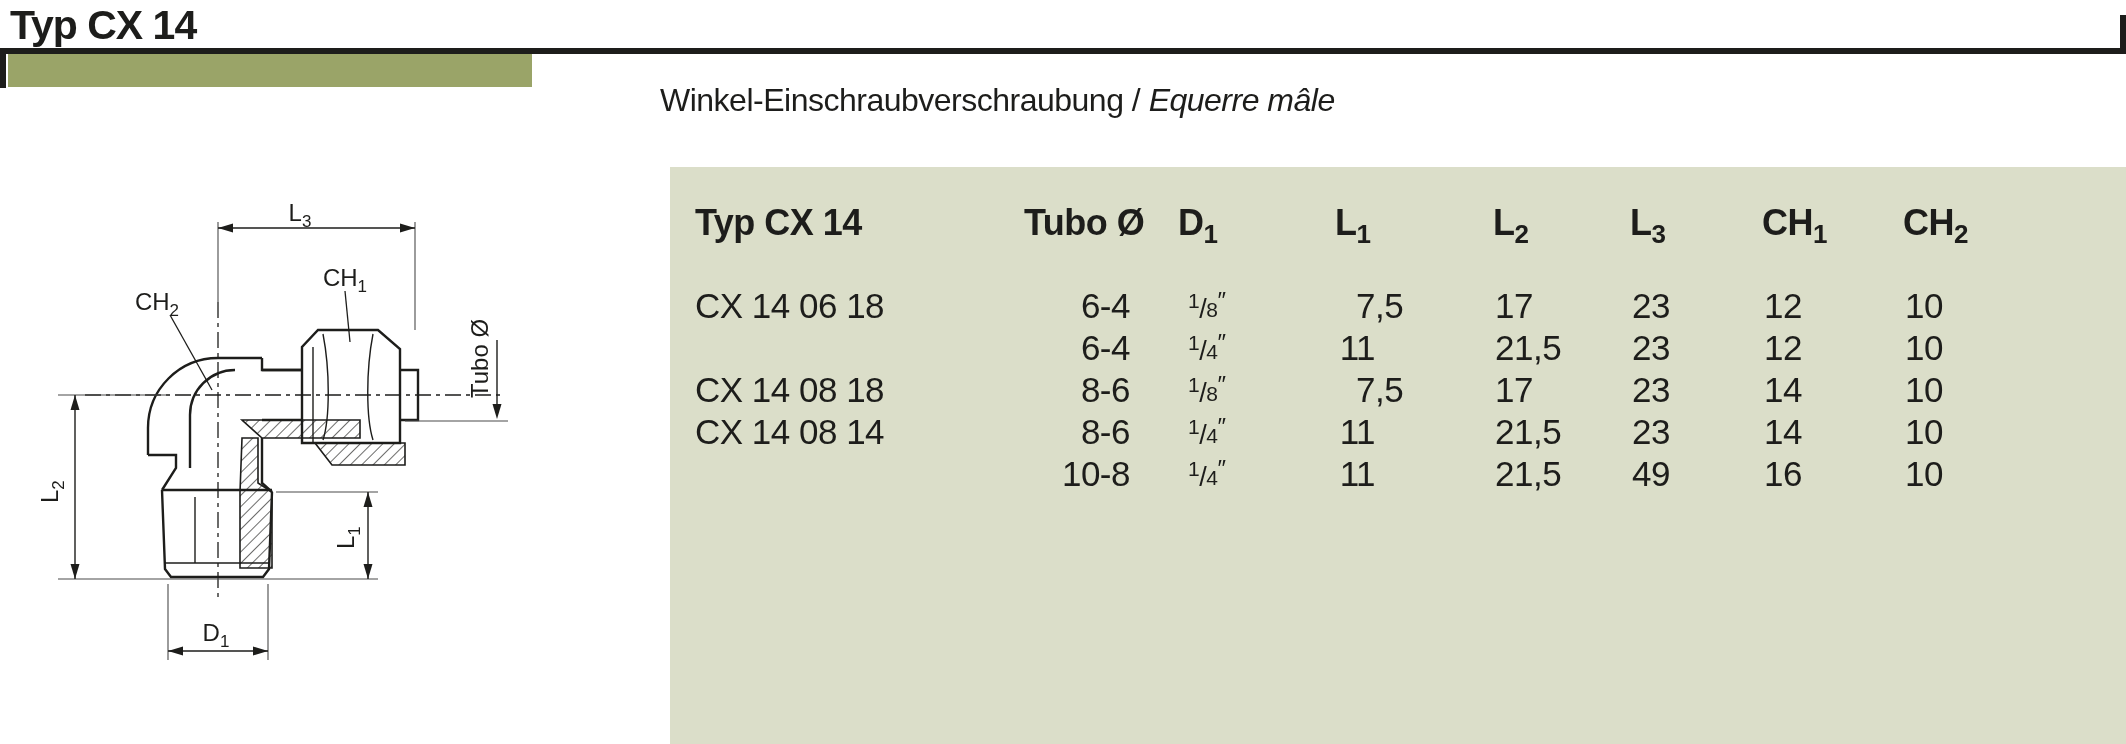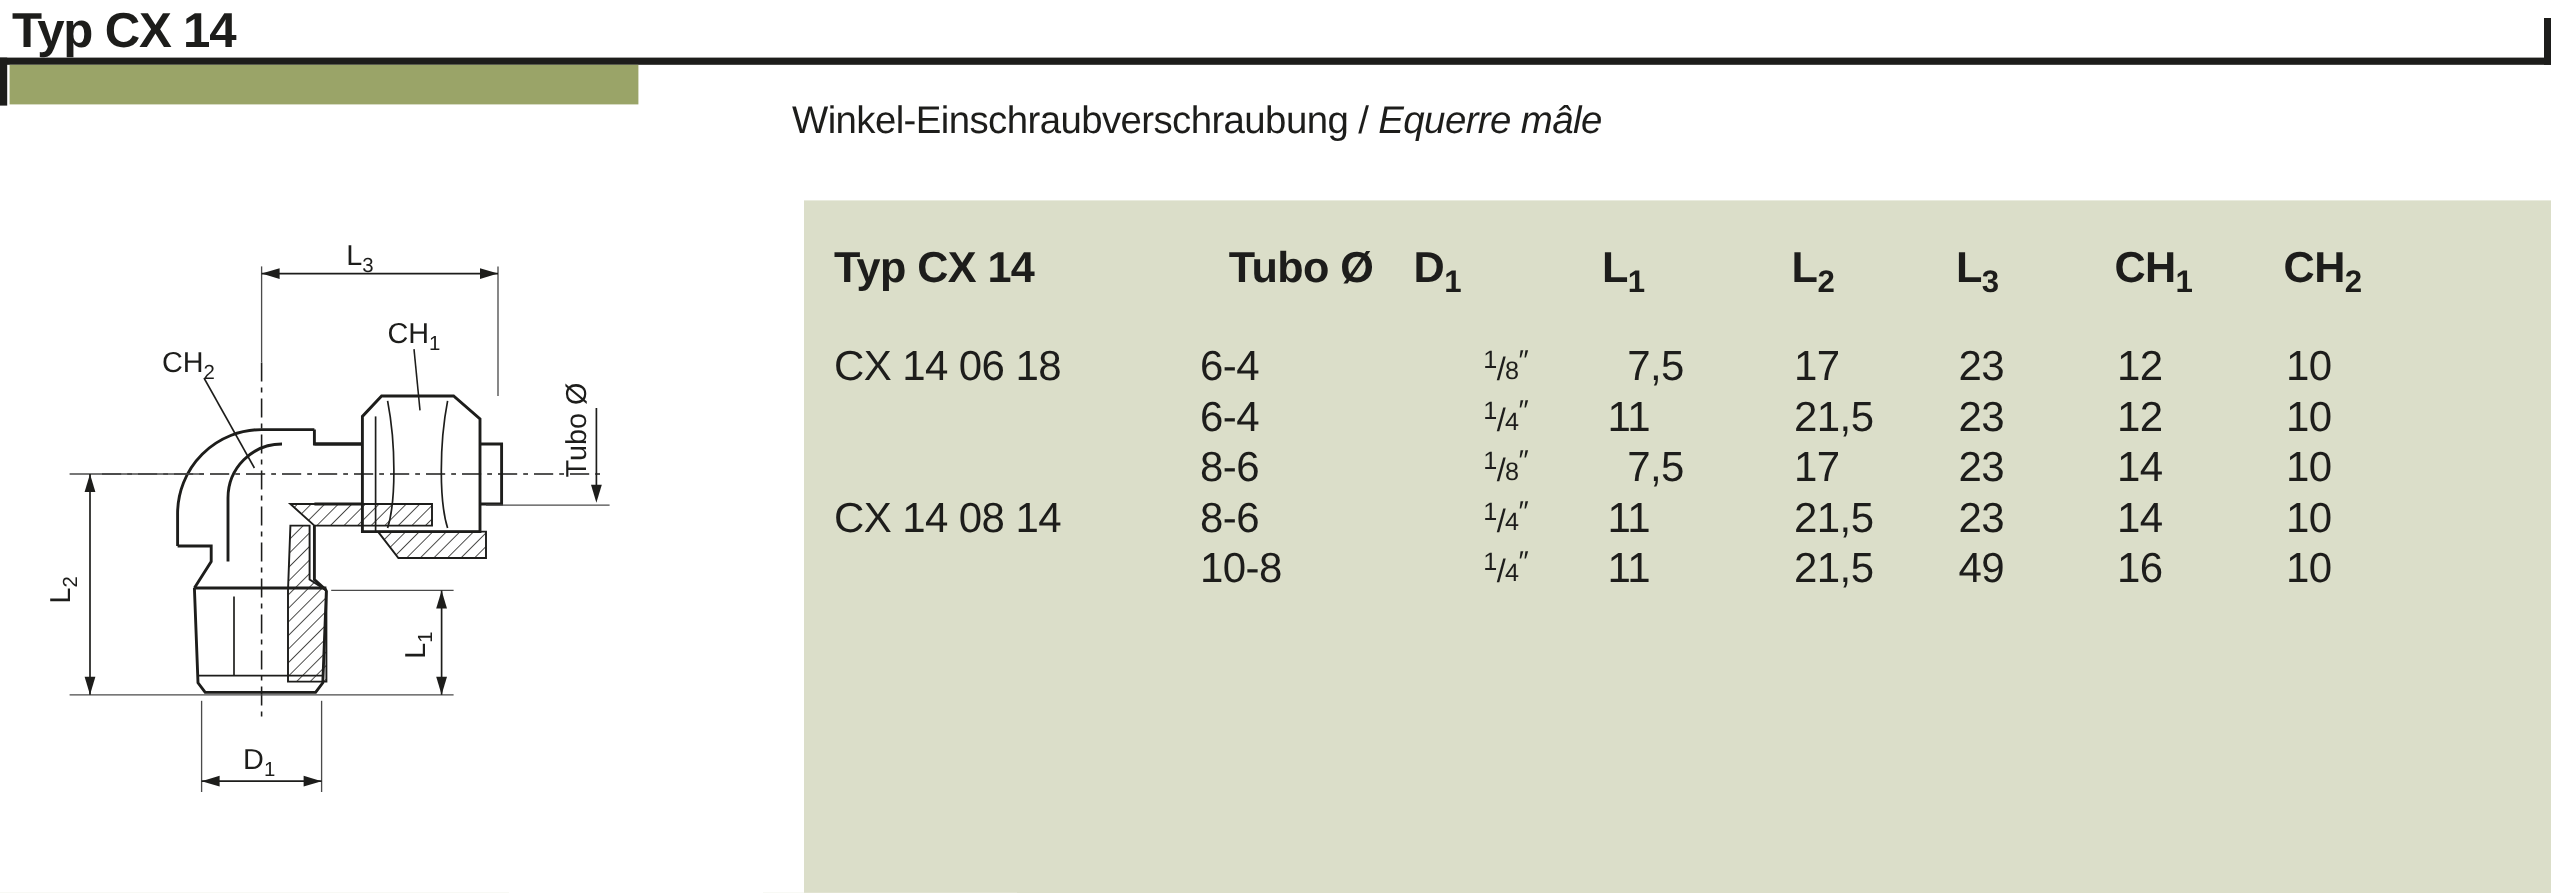--- a/index.html
+++ b/index.html
@@ -34,22 +34,22 @@
   .th-row{left:0;top:201px;width:2126px;height:44px;line-height:44px;
           font-size:36px;font-weight:bold;letter-spacing:-0.5px;}
   .th{position:absolute;white-space:nowrap;}
   .hsub{font-size:26px;position:relative;top:8px;}
 
   .tr{position:absolute;left:0;width:2119px;height:42px;line-height:42px;
       font-size:35px;letter-spacing:-0.5px;white-space:nowrap;}
   .td{position:absolute;white-space:nowrap;}
 
   .c-part{left:695px;}
-  .c-tubo{left:1000px;width:130px;text-align:left;}
-  .c-d1{left:1188px;margin-left:48px;}
+  .c-tubo{left:1000px;width:130px;text-align:right;}
+  .c-d1{left:1188px;}
   .c-l1{left:1335px;}
   .c-l2{left:1477px;margin-left:16px;}
   .c-l3{left:1630px;}
   .c-ch1{left:1762px;}
   .c-ch2{left:1903px;}
 
   .ip{display:inline-block;width:40px;text-align:right;}
   .fp{display:inline-block;}
 
   .fr-n{font-size:21px;position:relative;top:-10px;}
@@ -102,20 +102,21 @@
 <div class="tr" style="top:327px;">
   <span class="td c-tubo">6-4</span>
   <span class="td c-d1"><span class="fr-n">1</span><span class="fr-sl">/</span><span class="fr-d">4</span><span class="fr-u">″</span></span>
   <span class="td c-l1"><span class="ip">11</span><span class="fp"></span></span>
   <span class="td c-l2"><span class="ip">21</span><span class="fp">,5</span></span>
   <span class="td c-l3"><span class="ip">23</span><span class="fp"></span></span>
   <span class="td c-ch1"><span class="ip">12</span><span class="fp"></span></span>
   <span class="td c-ch2"><span class="ip">10</span><span class="fp"></span></span>
 </div>
 <div class="tr" style="top:369px;">
+  <span class="td c-part">CX 14 08 18</span>
   <span class="td c-tubo">8-6</span>
   <span class="td c-d1"><span class="fr-n">1</span><span class="fr-sl">/</span><span class="fr-d">8</span><span class="fr-u">″</span></span>
   <span class="td c-l1"><span class="ip">7</span><span class="fp">,5</span></span>
   <span class="td c-l2"><span class="ip">17</span><span class="fp"></span></span>
   <span class="td c-l3"><span class="ip">23</span><span class="fp"></span></span>
   <span class="td c-ch1"><span class="ip">14</span><span class="fp"></span></span>
   <span class="td c-ch2"><span class="ip">10</span><span class="fp"></span></span>
 </div>
 <div class="tr" style="top:411px;">
   <span class="td c-part">CX 14 08 14</span>

